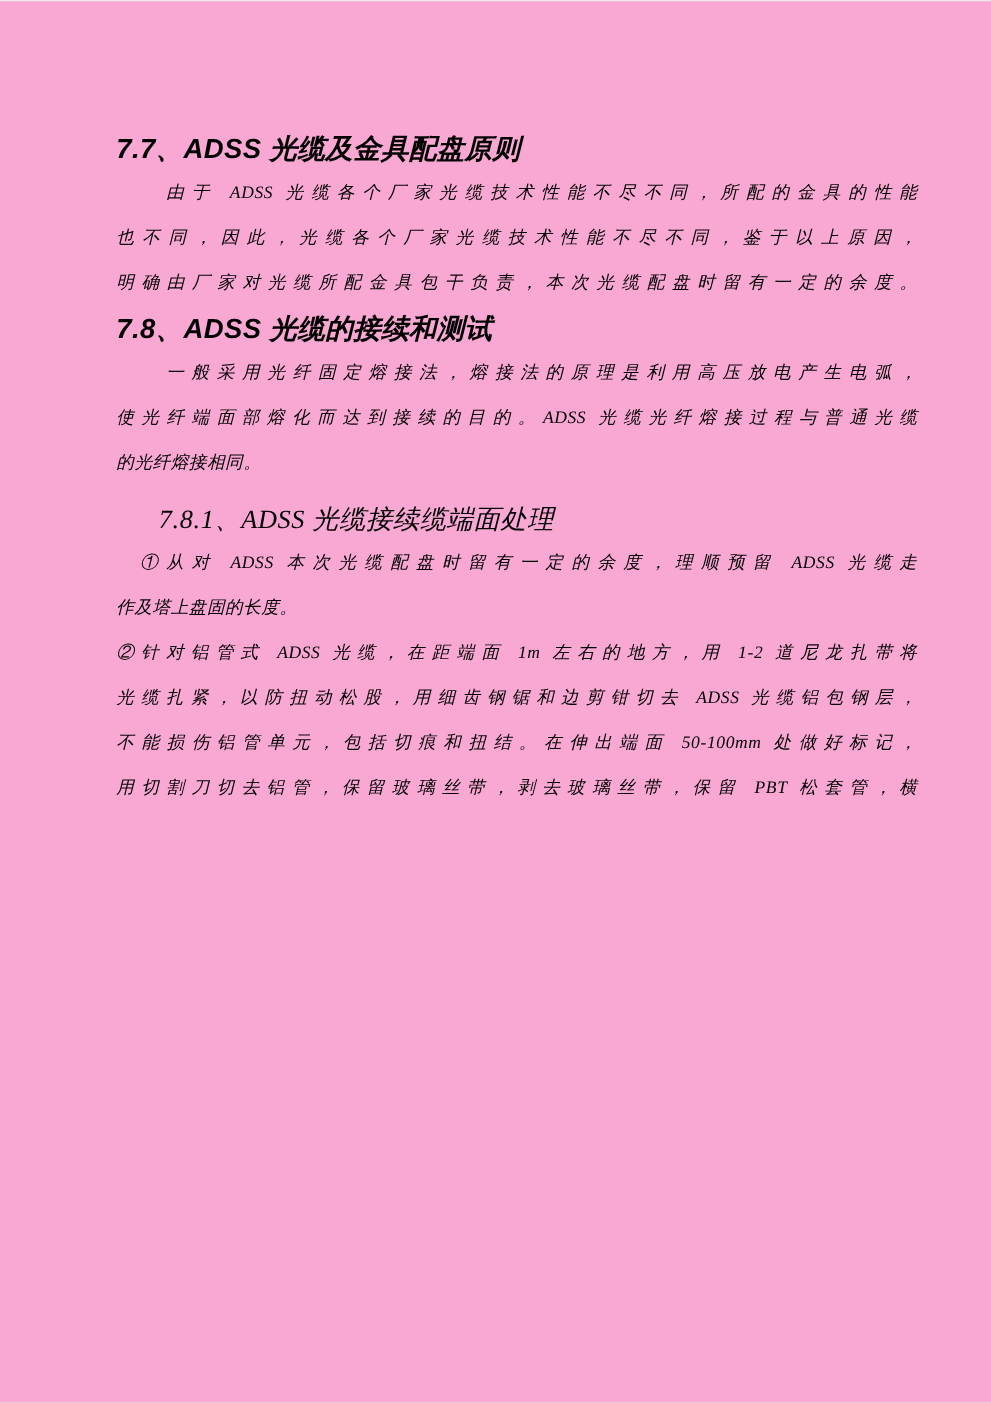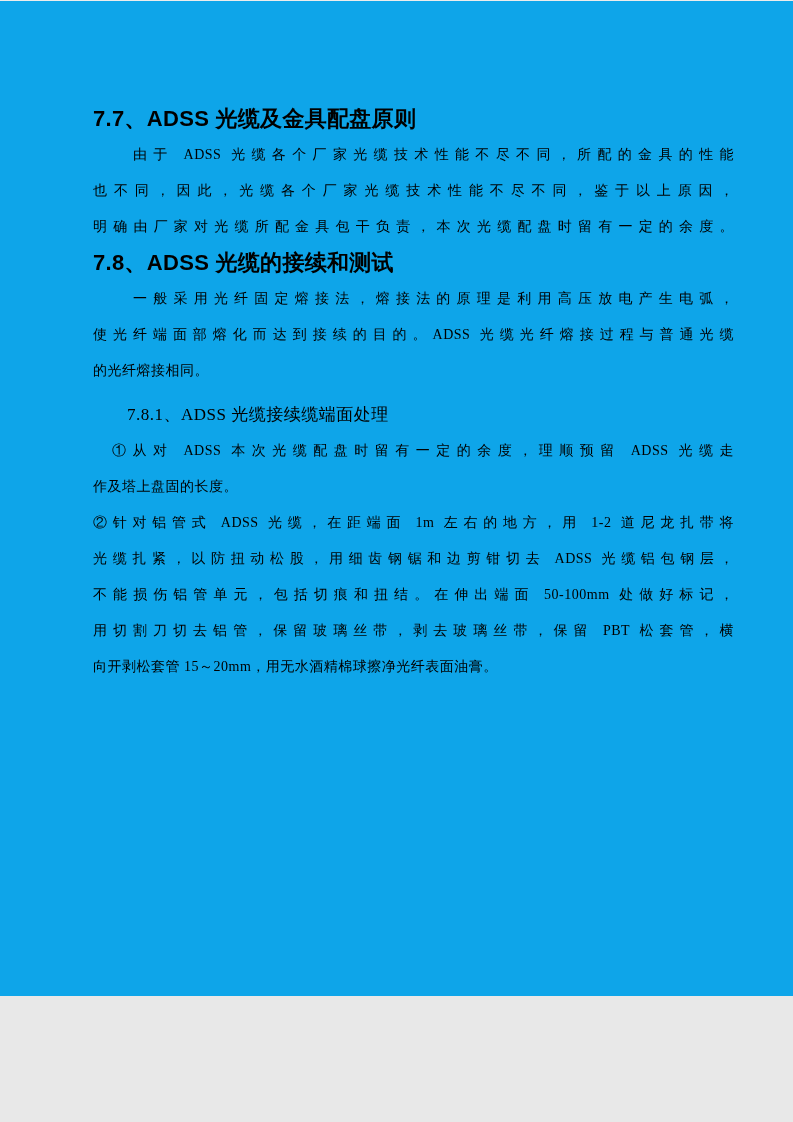--- a/index.html
+++ b/index.html
@@ -3,26 +3,27 @@
 <meta charset="utf-8">
 <style>
   html, body {
     margin: 0;
     padding: 0;
     background: #e8e8e8;
   }
   .page {
     position: relative;
     width: 793px;
-    height: 996px;
-    background: #0ea5e9;
+    height: 1122px;
+    background: #f9a8d4;
     overflow: hidden;
     border-top: 1px solid #ececec;
     box-sizing: border-box;
     font-family: "Liberation Serif", "DejaVu Serif", serif;
+    font-style: italic;
   }
   .content {
     position: absolute;
     left: 93px;
     top: 0;
     width: 641px;
     padding-top: 100px;
     box-sizing: content-box;
   }
   .line {
@@ -69,25 +70,24 @@
     <p class="line fill ind2">由于 ADSS 光缆各个厂家光缆技术性能不尽不同，所配的金具的性能</p>
     <p class="line fill">也不同，因此，光缆各个厂家光缆技术性能不尽不同，鉴于以上原因，</p>
     <p class="line fill">明确由厂家对光缆所配金具包干负责，本次光缆配盘时留有一定的余度。</p>
 
     <h2 class="line h">7.8、ADSS 光缆的接续和测试</h2>
 
     <p class="line fill ind2">一般采用光纤固定熔接法，熔接法的原理是利用高压放电产生电弧，</p>
     <p class="line fill">使光纤端面部熔化而达到接续的目的。ADSS 光缆光纤熔接过程与普通光缆</p>
     <p class="line">的光纤熔接相同。</p>
 
-    <h3 class="line sub mt8" style="font-weight:normal;font-size:17px;">7.8.1、ADSS 光缆接续缆端面处理</h3>
+    <h3 class="line sub mt8" style="font-weight:normal;font-size:21px;">7.8.1、ADSS 光缆接续缆端面处理</h3>
 
     <p class="line fill ind1">①从对 ADSS 本次光缆配盘时留有一定的余度，理顺预留 ADSS 光缆走</p>
     <p class="line">作及塔上盘固的长度。</p>
 
     <p class="line fill">②针对铝管式 ADSS 光缆，在距端面 1m 左右的地方，用 1-2 道尼龙扎带将</p>
     <p class="line fill">光缆扎紧，以防扭动松股，用细齿钢锯和边剪钳切去 ADSS 光缆铝包钢层，</p>
     <p class="line fill">不能损伤铝管单元，包括切痕和扭结。在伸出端面 50-100mm 处做好标记，</p>
     <p class="line fill">用切割刀切去铝管，保留玻璃丝带，剥去玻璃丝带，保留 PBT 松套管，横</p>
-    <p class="line">向开剥松套管 15～20mm，用无水酒精棉球擦净光纤表面油膏。</p>
 
   </div>
 </div>
 
 </body></html>

